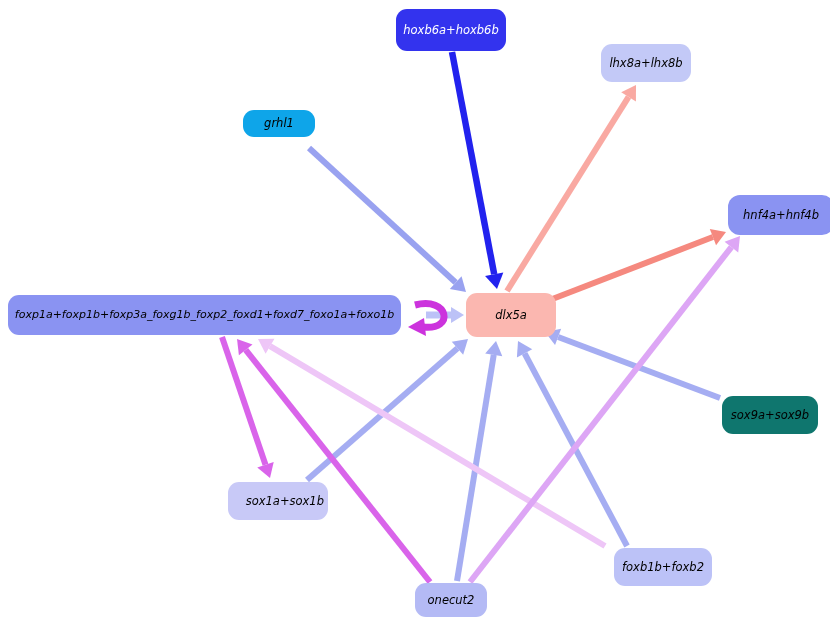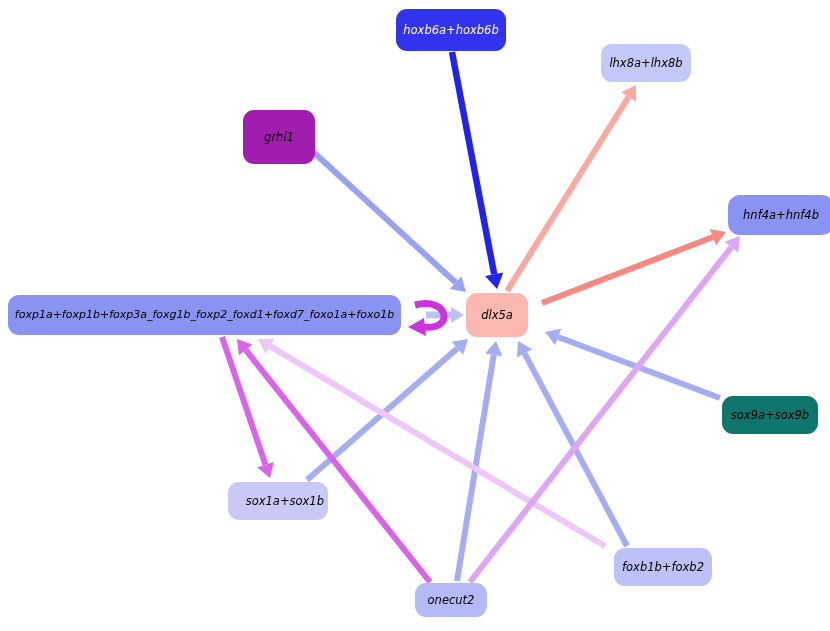--- a/index.html
+++ b/index.html
@@ -102,33 +102,33 @@
       </g>
       <g>
         <line x1="470" y1="582" x2="731.3871750617975" y2="247.03717566154842" stroke="#dda6f5" stroke-width="6" stroke-linecap="butt"></line>
         <polygon points="740,236 738.2302239719576,252.37712712323398 724.5441261516374,241.69722419986286" fill="#dda6f5"></polygon>
       </g>
     </svg>
   <div id="node-layer">
       <div class="gnode" style="left: 396px; top: 9px; width: 110px; height: 42px; background: rgb(51, 51, 238); color: rgb(255, 255, 255); font-size: 11.5px;">
         <span class="glabel">hoxb6a+hoxb6b</span>
       </div>
-      <div class="gnode" style="left: 243px; top: 110px; width: 72px; height: 54px; background: #a21caf; color: rgb(0, 0, 0); font-size: 11.5px;">
+      <div class="gnode" style="left: 243px; top: 110px; width: 72px; height: 27px; background: #0ea5e9; color: rgb(0, 0, 0); font-size: 11.5px;">
         <span class="glabel">grhl1</span>
       </div>
       <div class="gnode" style="left: 601px; top: 44px; width: 90px; height: 38px; background: rgb(195, 201, 247); color: rgb(0, 0, 0); font-size: 11.5px;">
         <span class="glabel">lhx8a+lhx8b</span>
       </div>
       <div class="gnode" style="left: 728px; top: 195px; width: 106px; height: 40px; background: rgb(138, 147, 242); color: rgb(0, 0, 0); font-size: 11.5px; border-radius: 12px;">
         <span class="glabel">hnf4a+hnf4b</span>
       </div>
       <div class="gnode" style="left: 8px; top: 295px; width: 393px; height: 40px; background: rgb(138, 147, 242); color: rgb(0, 0, 0); font-size: 11px;">
         <span class="glabel">foxp1a+foxp1b+foxp3a_foxg1b_foxp2_foxd1+foxd7_foxo1a+foxo1b</span>
       </div>
-      <div class="gnode" style="left: 466px; top: 293px; width: 62px; height: 44px; background: rgb(251, 183, 176); color: rgb(0, 0, 0); font-size: 11.5px;">
+      <div class="gnode" style="left: 466px; top: 293px; width: 90px; height: 44px; background: rgb(251, 183, 176); color: rgb(0, 0, 0); font-size: 11.5px;">
         <span class="glabel">dlx5a</span>
       </div>
       <div class="gnode" style="left: 722px; top: 396px; width: 96px; height: 38px; background: #0f766e; color: rgb(0, 0, 0); font-size: 11.5px;">
         <span class="glabel">sox9a+sox9b</span>
       </div>
       <div class="gnode" style="left: 228px; top: 482px; width: 100px; height: 38px; background: rgb(200, 201, 247); color: rgb(0, 0, 0); font-size: 11.5px; justify-content: flex-end;">
         <span class="glabel">sox1a+sox1b</span>
       </div>
       <div class="gnode" style="left: 598px; top: 548px; width: 98px; height: 38px; background: rgb(188, 194, 247); color: rgb(0, 0, 0); font-size: 11.5px; margin-left: 16px;">
         <span class="glabel">foxb1b+foxb2</span>

